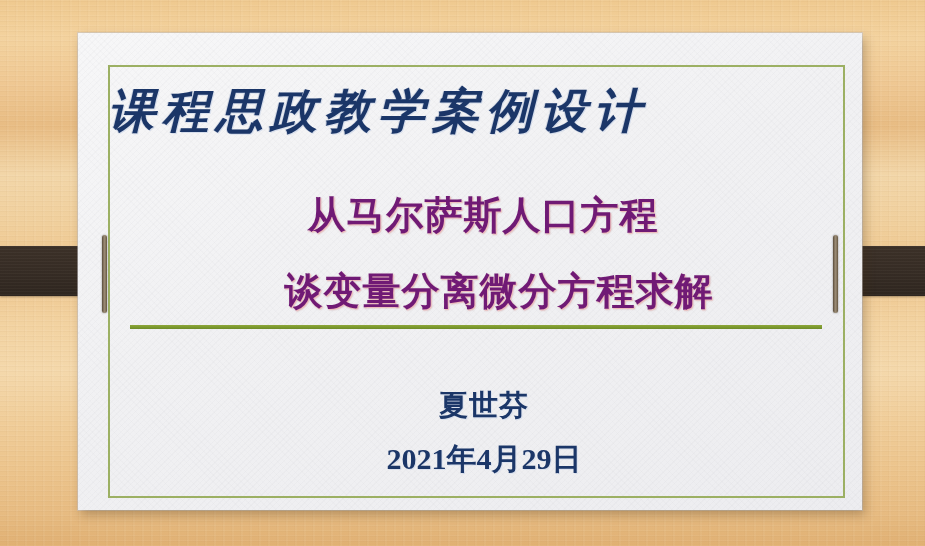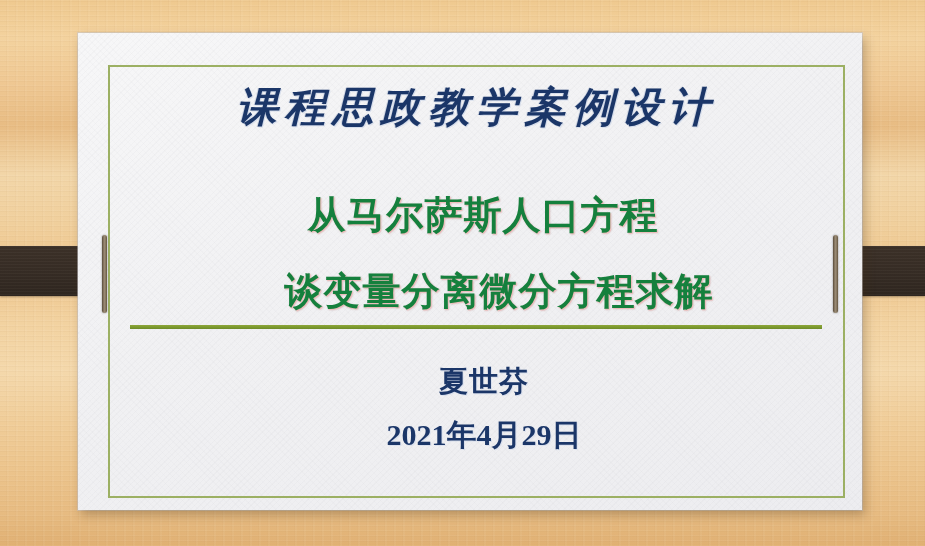--- a/index.html
+++ b/index.html
@@ -144,43 +144,43 @@
     top: 65px;
     width: 737px;
     height: 433px;
   }
 
   #main-title {
     position: absolute;
     left: 0;
     right: 0;
     top: 15px;
-    text-align: center;
+    text-align: left;
     font-family: "Liberation Serif", "DejaVu Serif", serif;
-    font-size: 41px;
+    font-size: 47px;
     font-weight: bold;
     font-style: italic;
     letter-spacing: 7px;
     color: #1b3668;
     text-shadow:
       1px 1px 0 rgba(200,210,230,0.65),
       -1px 0 0 rgba(120,140,180,0.28);
     white-space: nowrap;
   }
 
   .sub-line {
     position: absolute;
     left: 13px;
     right: 0;
     text-align: center;
     font-family: "Liberation Sans", "DejaVu Sans", sans-serif;
     font-size: 38px;
     font-weight: bold;
     letter-spacing: 1px;
-    color: #15803d;
+    color: #701a75;
     text-shadow:
       1px 1px 0 rgba(255,190,185,0.55),
       1px 1px 2px rgba(120,0,0,0.28);
     white-space: nowrap;
   }
   #sub-line-1 { top: 125px; }
   #sub-line-2 { top: 201px; margin-left: 32px; }
 
   #divider {
     position: absolute;
@@ -193,20 +193,21 @@
 
   .footer-line {
     position: absolute;
     left: 15px;
     right: 0;
     text-align: center;
     color: #1b3668;
     font-weight: bold;
     white-space: nowrap;
     text-shadow: 1px 1px 0 rgba(205,215,235,0.6);
+    margin-top: 24px;
   }
   #author {
     top: 297px;
     font-family: "Liberation Sans", "DejaVu Sans", sans-serif;
     font-size: 29px;
     letter-spacing: 1px;
   }
   #date {
     top: 350px;
     font-family: "Liberation Serif", "DejaVu Serif", serif;

